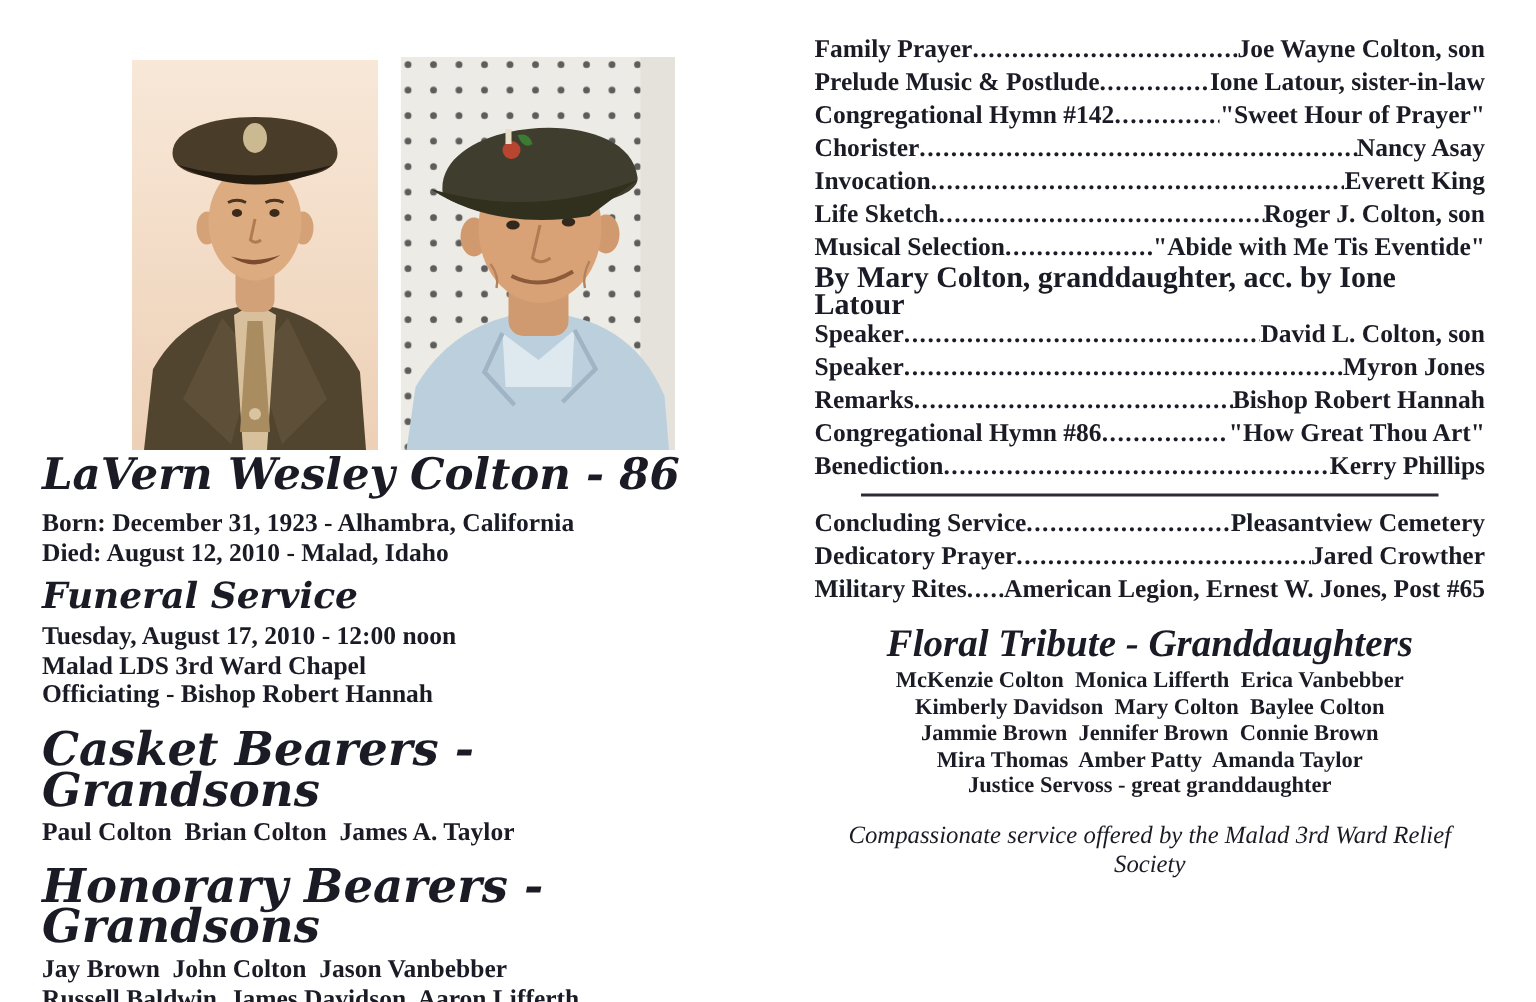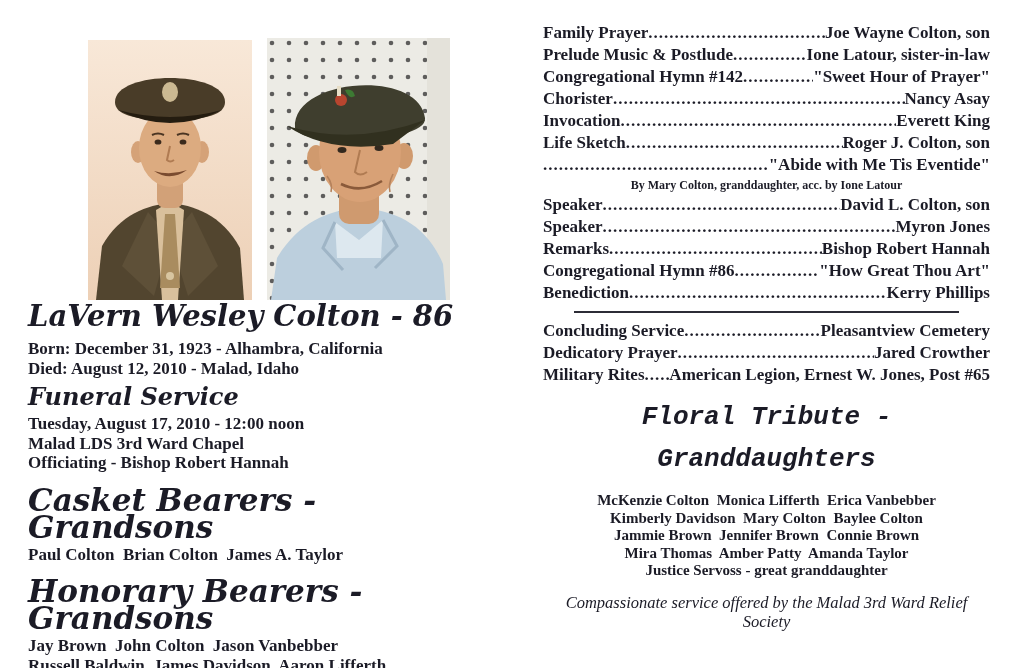--- a/index.html
+++ b/index.html
@@ -34,26 +34,26 @@
   .right-page{position:absolute;left:543px;top:22px;width:447px;}
   .prog-row{
     display:flex;align-items:center;
     font-weight:bold;font-size:17px;line-height:22px;
   }
   .prog-label{white-space:nowrap;}
   .dots{flex:1;overflow:hidden;white-space:nowrap;letter-spacing:1px;}
   .dots::after{content:"....................................................................................................................................";}
   .prog-value{white-space:nowrap;}
   .prog-note{
-    font-weight:bold;font-size:12px;line-height:18px;text-align:center;
+    font-weight:bold;font-size:20px;line-height:18px;text-align:left;
   }
   .sep-line{height:2px;background:#2c2c36;width:86%;margin:7px auto 7px auto;}
   .floral-heading{
-    font-family:Liberation Mono, monospace;font-style:italic;font-weight:bold;
-    font-size:26px;line-height:42px;text-align:center;margin:10px 0 12px 0;
+    font-family:Liberation Serif, serif;font-style:italic;font-weight:bold;
+    font-size:26px;line-height:30px;text-align:center;margin:10px 0 2px 0;
   }
   .floral-line{
     font-weight:bold;font-size:15px;line-height:17.5px;margin:0;
     text-align:center;white-space:pre-wrap;
   }
   .footer-line{
     font-style:italic;font-size:16.5px;line-height:19px;text-align:center;
     margin:13px 0 0 0;
   }
 </style>
@@ -185,20 +185,21 @@
       <span class="prog-label">Invocation</span>
       <span class="dots"></span>
       <span class="prog-value">Everett King</span>
     </div>
     <div class="prog-row">
       <span class="prog-label">Life Sketch</span>
       <span class="dots"></span>
       <span class="prog-value">Roger J. Colton, son</span>
     </div>
     <div class="prog-row">
+      <span class="prog-label">Musical Selection</span>
       <span class="dots"></span>
       <span class="prog-value">"Abide with Me Tis Eventide"</span>
     </div>
     <div class="prog-note">By Mary Colton, granddaughter, acc. by Ione Latour</div>
     <div class="prog-row">
       <span class="prog-label">Speaker</span>
       <span class="dots"></span>
       <span class="prog-value">David L. Colton, son</span>
     </div>
     <div class="prog-row">

